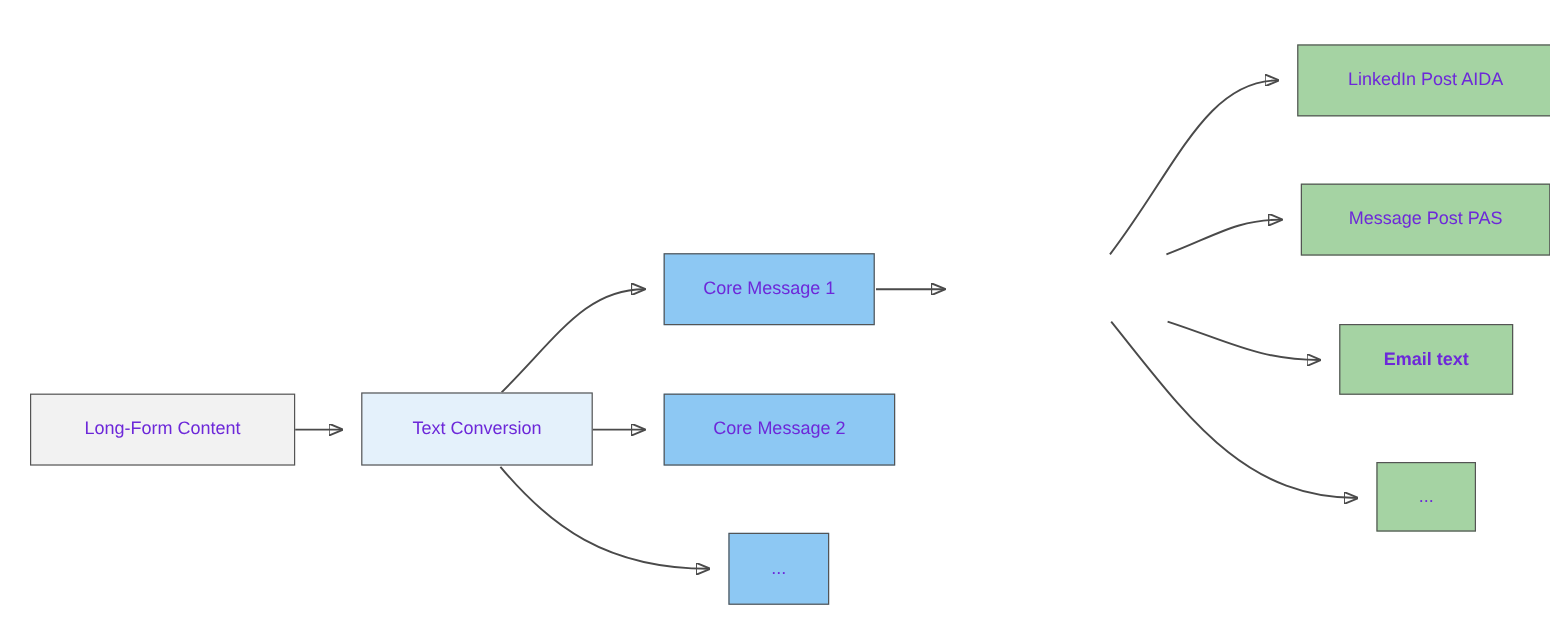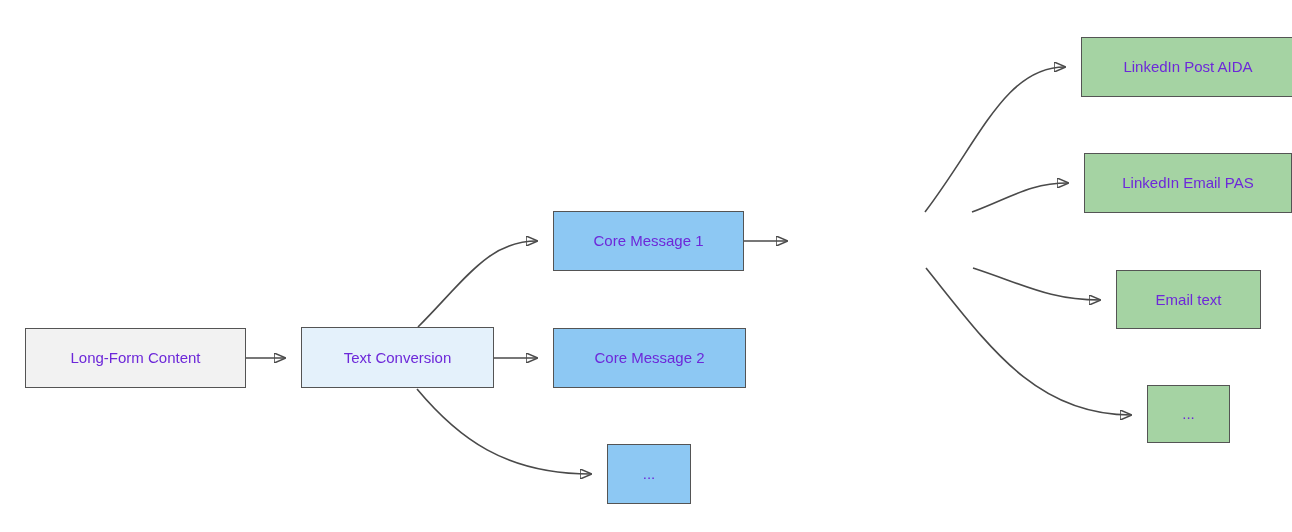--- a/index.html
+++ b/index.html
@@ -42,27 +42,27 @@
     margin-left: 14px;
   }
   .node--gray      { background: #f2f2f2; }
   .node--lightblue { background: #e4f1fb; }
   .node--blue      { background: #8dc8f3; }
   .node--green     { background: #a5d3a3; }
 
   
   #n-long-form-content  { left: 11px;   top: 328px; width: 221px; height: 60px; }
   #n-text-conversion    { left: 287px;  top: 327px; width: 193px; height: 61px; }
-  #n-core-message-1     { left: 539px;  top: 211px; width: 191px; height: 60px; }
+  #n-core-message-1     { left: 539px;  top: 211px; width: 176px; height: 60px; }
   #n-core-message-2     { left: 539px;  top: 328px; width: 193px; height: 60px; justify-content: center; }
   #n-core-message-more  { left: 593px;  top: 444px; width: 84px;  height: 60px; }
   #n-content-enrichment { left: 789px;  top: 212px; width: 221px; height: 59px; }
   #n-linkedin-post-aida { left: 1067px; top: 37px;  width: 214px; height: 60px; }
   #n-linkedin-post-pas  { left: 1070px; top: 153px; width: 208px; height: 60px; }
-  #n-email-text         { left: 1102px; top: 270px; width: 145px; height: 59px; }
+  #n-email-text         { left: 1102px; top: 270px; width: 145px; height: 59px; font-weight: bold; }
   #n-final-more         { left: 1133px; top: 385px; width: 83px;  height: 58px; }
 </style>
 </head>
 <body>
 
 <div class="canvas">
 
   <svg class="edges-layer" viewBox="0 0 1292 532" xmlns="http://www.w3.org/2000/svg">
     <defs>
       <marker id="arrowhead" viewBox="0 0 12 10" refX="11" refY="5" markerWidth="12" markerHeight="10" markerUnits="userSpaceOnUse" orient="auto">
@@ -99,21 +99,21 @@
   <div class="node node--blue" id="n-core-message-more">
     <span>...</span>
   </div>
 
 
   <div class="node node--green" id="n-linkedin-post-aida">
     <span>LinkedIn Post AIDA</span>
   </div>
 
   <div class="node node--green" id="n-linkedin-post-pas">
-    <span>LinkedIn Email PAS</span>
+    <span>Message Post PAS</span>
   </div>
 
   <div class="node node--green" id="n-email-text">
     <span>Email text</span>
   </div>
 
   <div class="node node--green" id="n-final-more">
     <span>...</span>
   </div>
 

